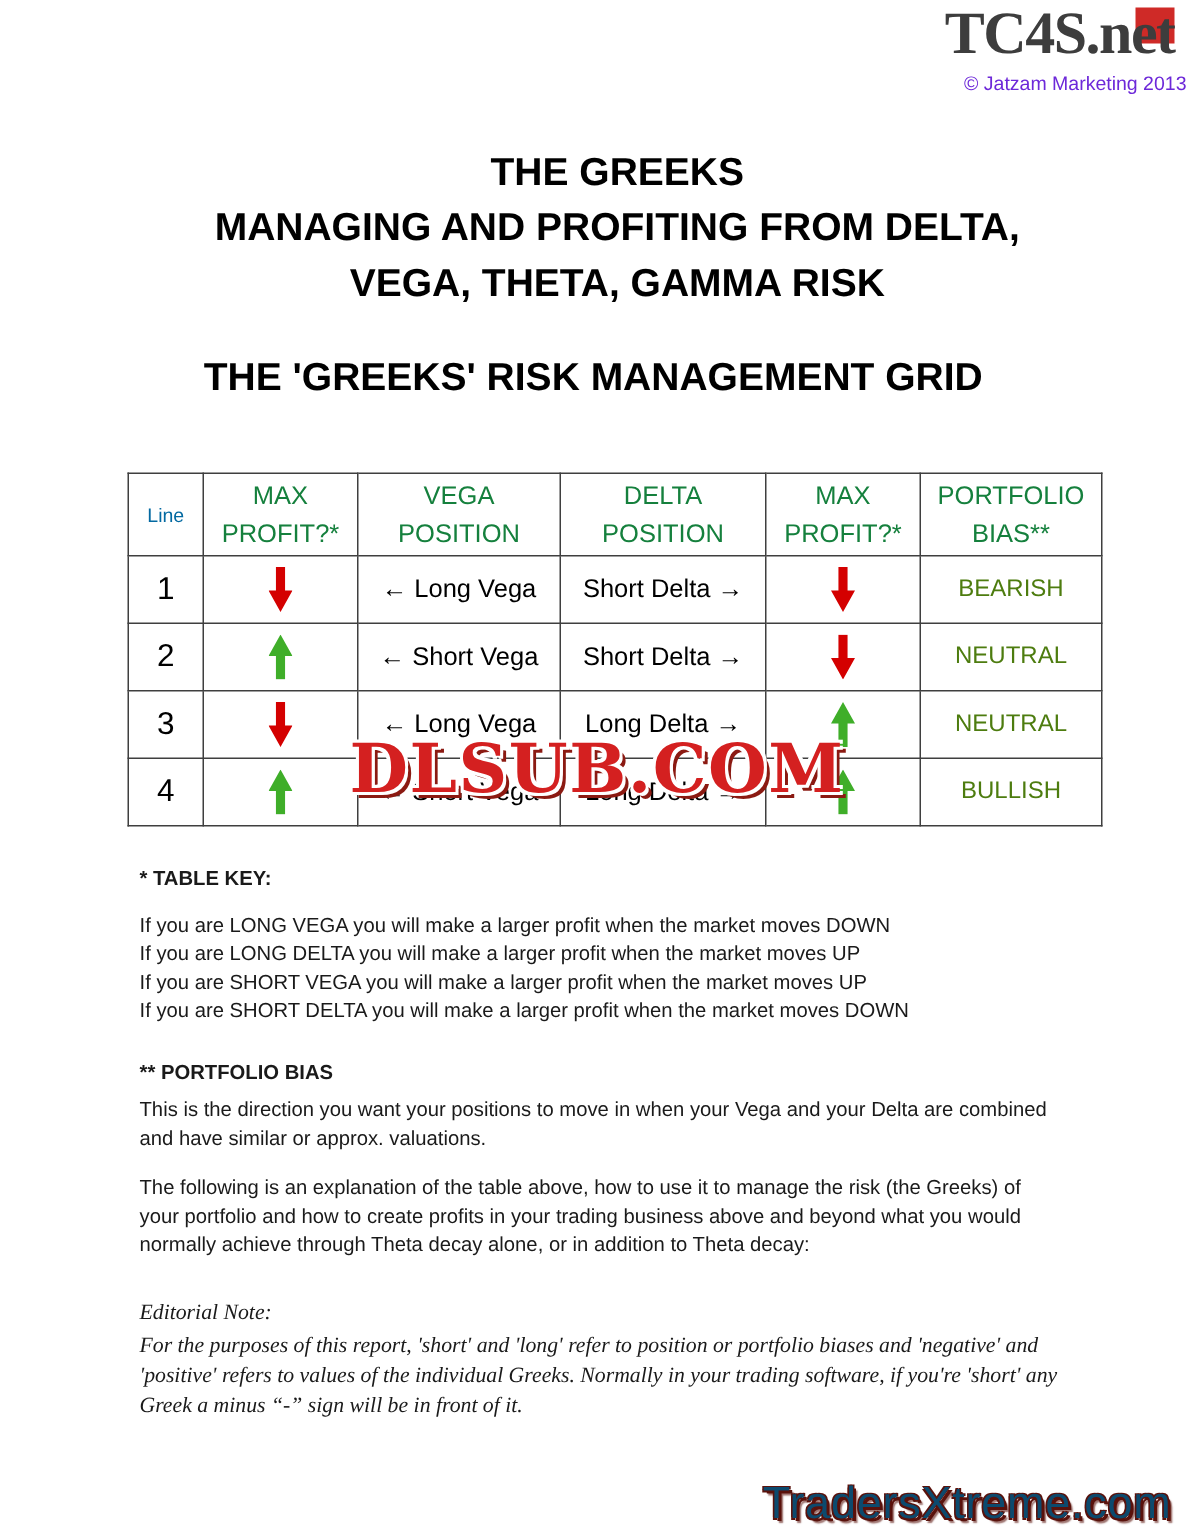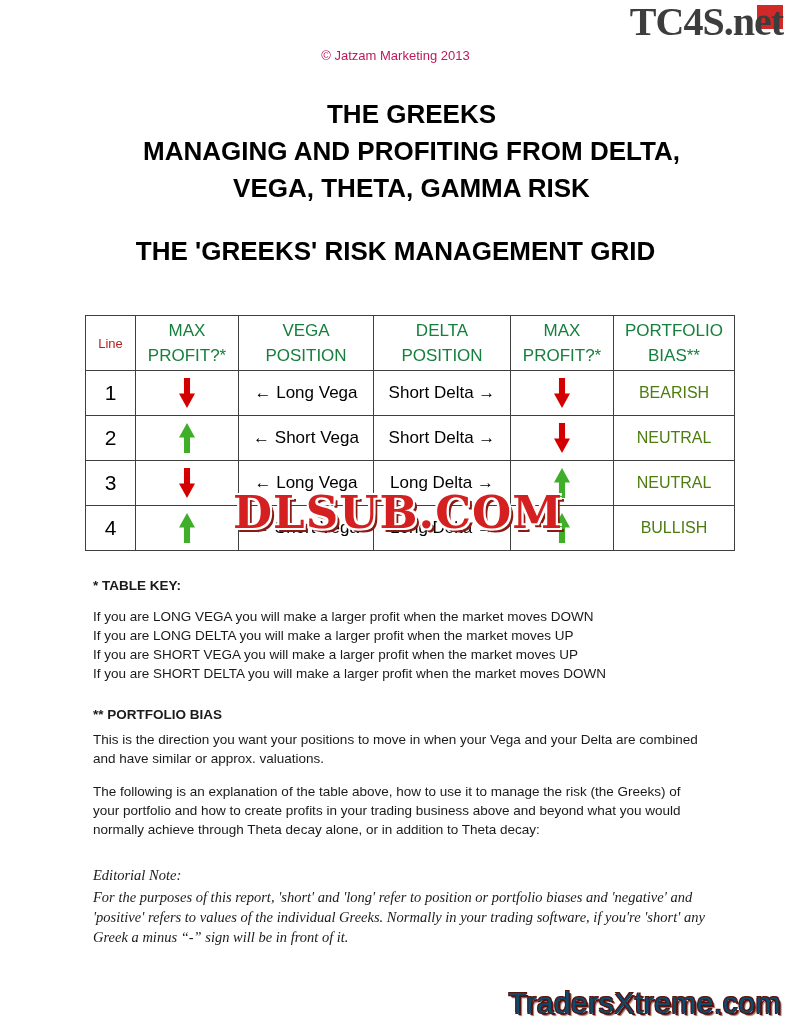--- a/index.html
+++ b/index.html
@@ -12,22 +12,22 @@
   .tc4s {
     position:absolute; top:0px; right:8px; z-index:2;
     font-family:"Liberation Serif", serif; font-weight:bold;
     font-size:40px; letter-spacing:-1px; color:#3d3d3d; line-height:44px;
   }
   .tc4s-accent {
     position:absolute; top:5px; right:0px; width:26px; height:24px;
     background:#cf2a27; z-index:-1;
   }
   .copyright {
-    position:absolute; top:48px; left:0; width:100%; text-align:center;
-    font-size:13px; color:#be185d;
+    position:absolute; top:48px; left:0; width:100%; text-align:right;
+    font-size:13px; color:#6d28d9;
   }
   .title {
     position:absolute; top:96px; left:16px; width:100%; text-align:center;
     font-weight:bold; font-size:26px; line-height:37px; color:#000000;
   }
   .subtitle {
     position:absolute; top:236px; left:0; width:100%; text-align:center;
     font-weight:bold; font-size:26px; color:#000;
   }
 
@@ -40,21 +40,21 @@
   }
   table.grid th { font-weight:normal; }
   .col-line { width:45px; }
   .col-profit { width:98px; }
   .col-vega { width:130px; }
   .col-delta { width:132px; }
   .col-bias { width:116px; }
   tr.hdr { height:52px; }
   tr.row { height:45px; }
   .hdr-red { color:#15803d; font-size:17px; line-height:25px; }
-  .hdr-line { color:#b91c1c; font-size:13px; }
+  .hdr-line { color:#0369a1; font-size:13px; }
   .cell-num { font-size:21px; color:#000; }
   .cell-txt { font-size:17px; color:#000; }
   .cell-bias { font-size:16px; color:#4d7c0f; }
 
   .arrow { display:inline-block; width:16px; height:30px; vertical-align:middle;
            filter:drop-shadow(1px 1px 0 rgba(60,60,60,0.35)); }
   .arrow[data-dir="down"] {
     background:#d40000;
     clip-path:polygon(31% 0, 69% 0, 69% 52%, 100% 52%, 50% 100%, 0 52%, 31% 52%);
   }

